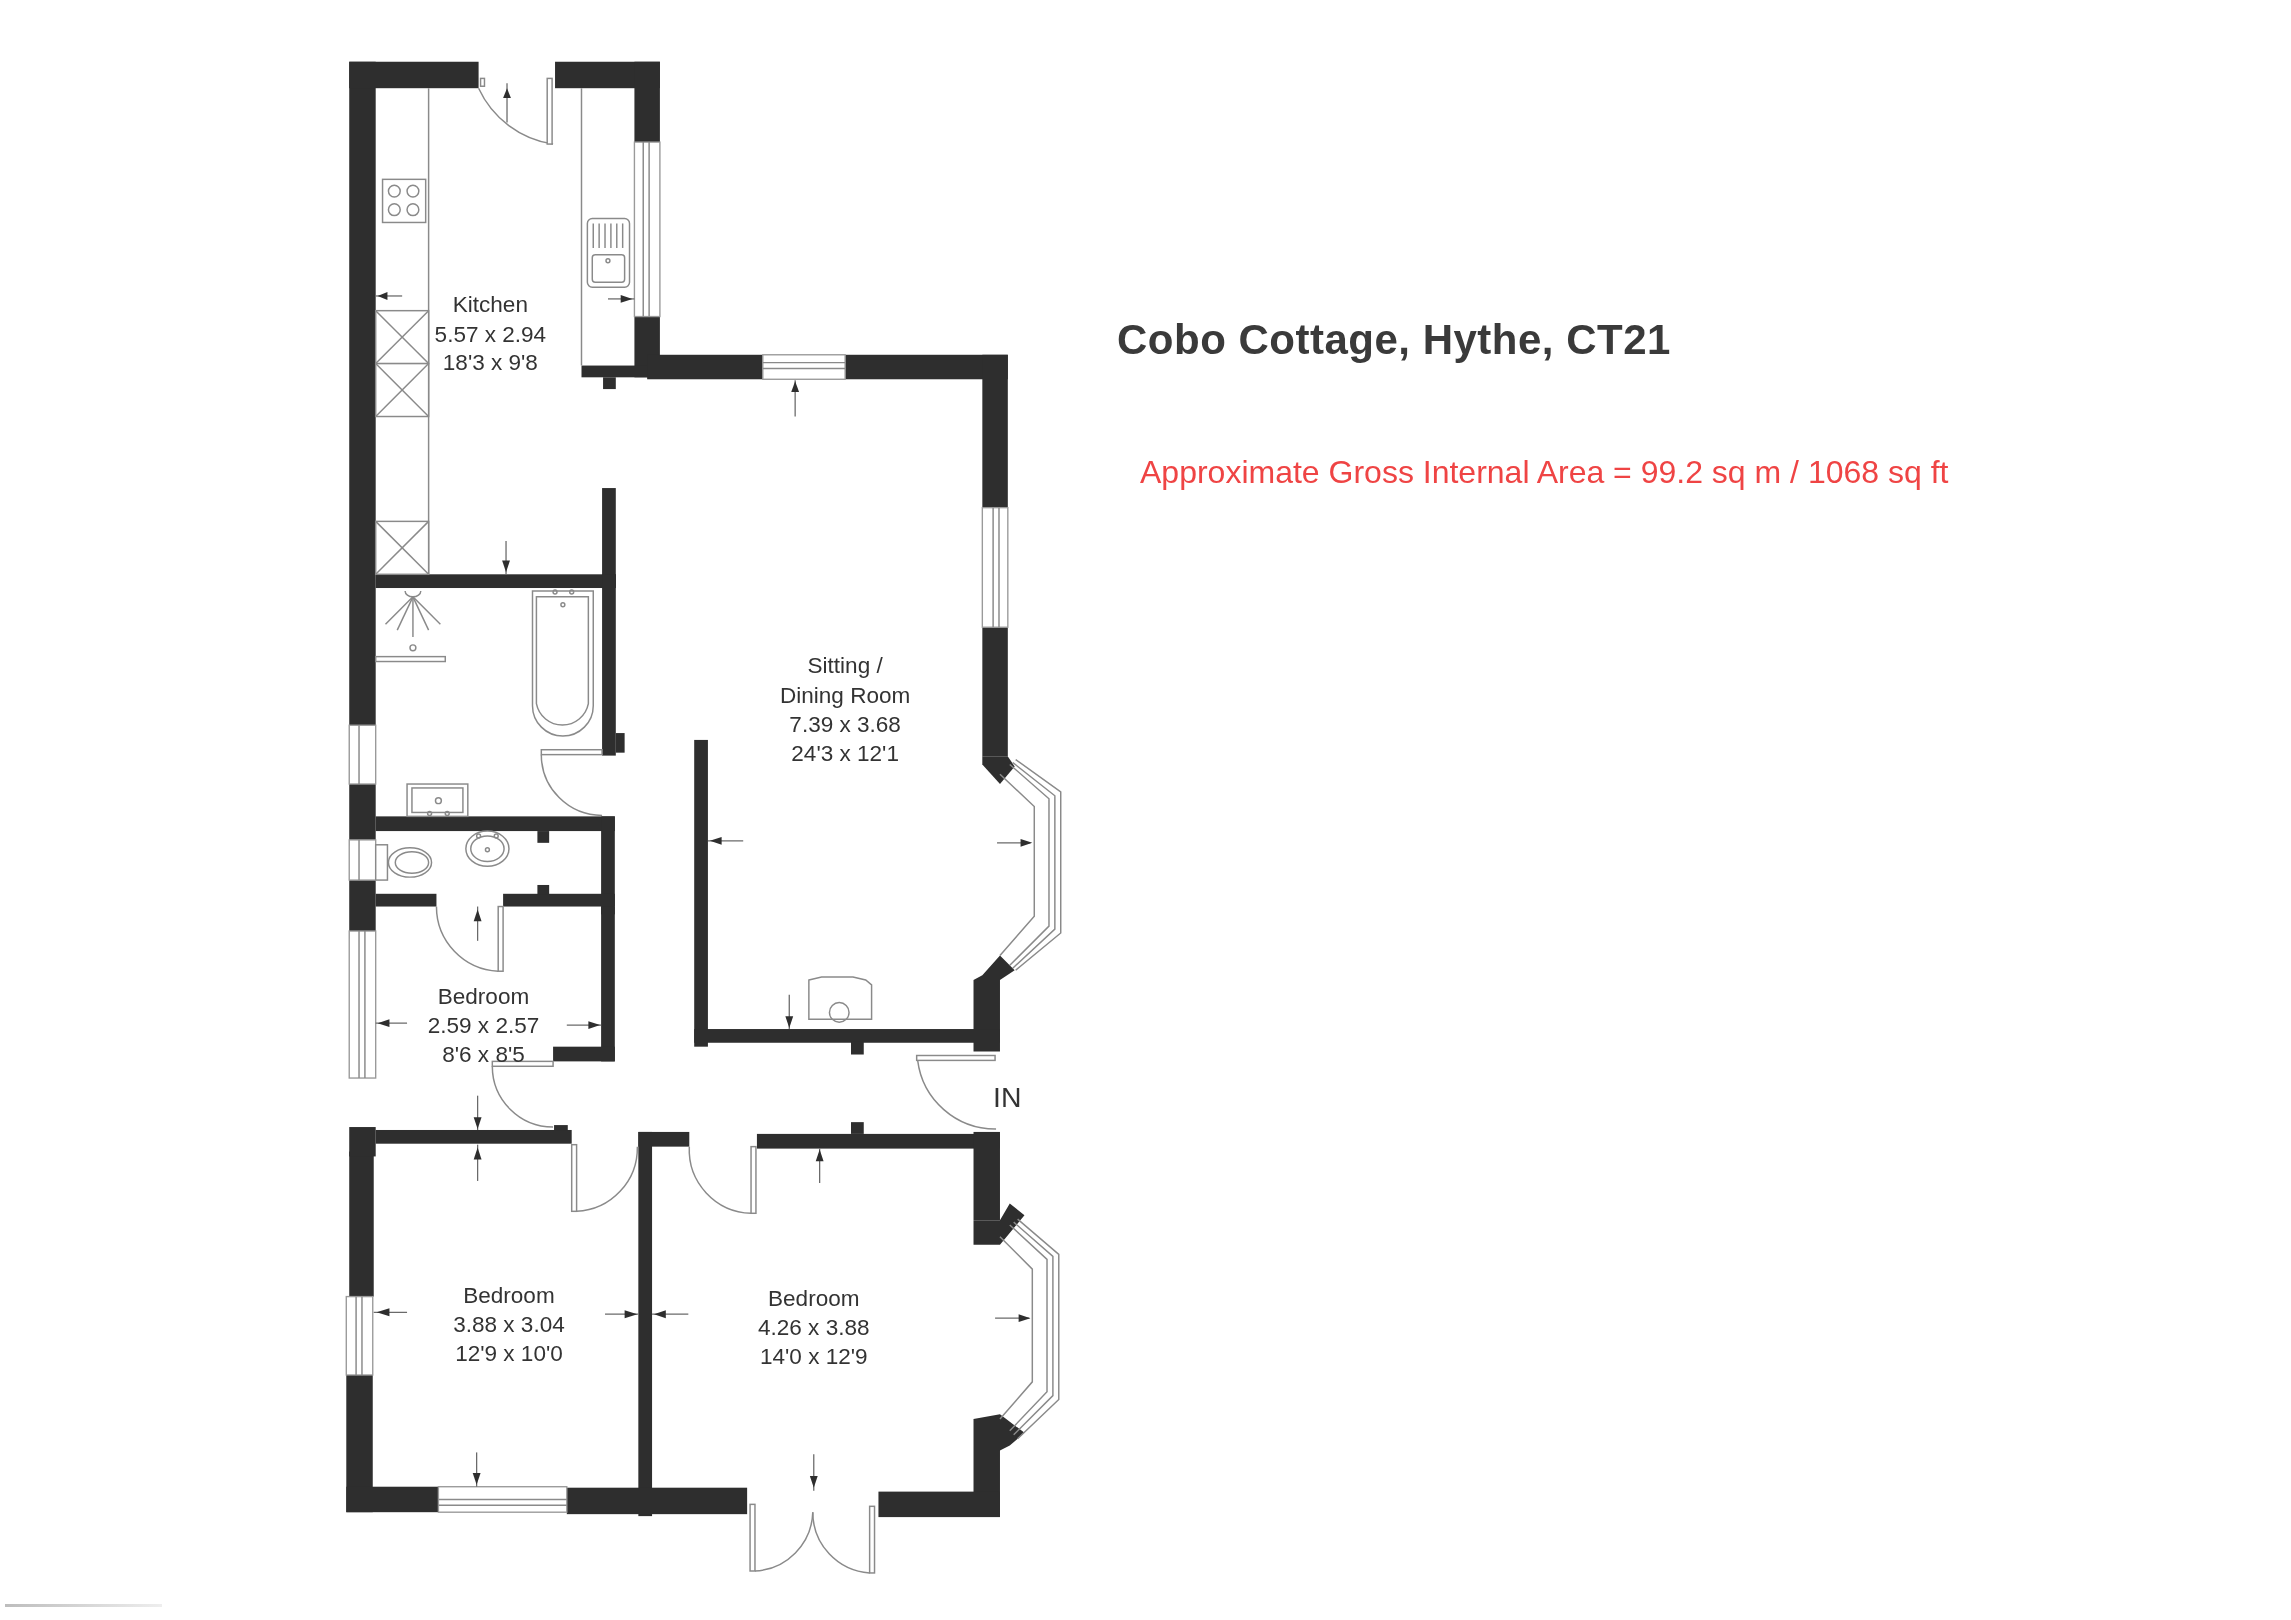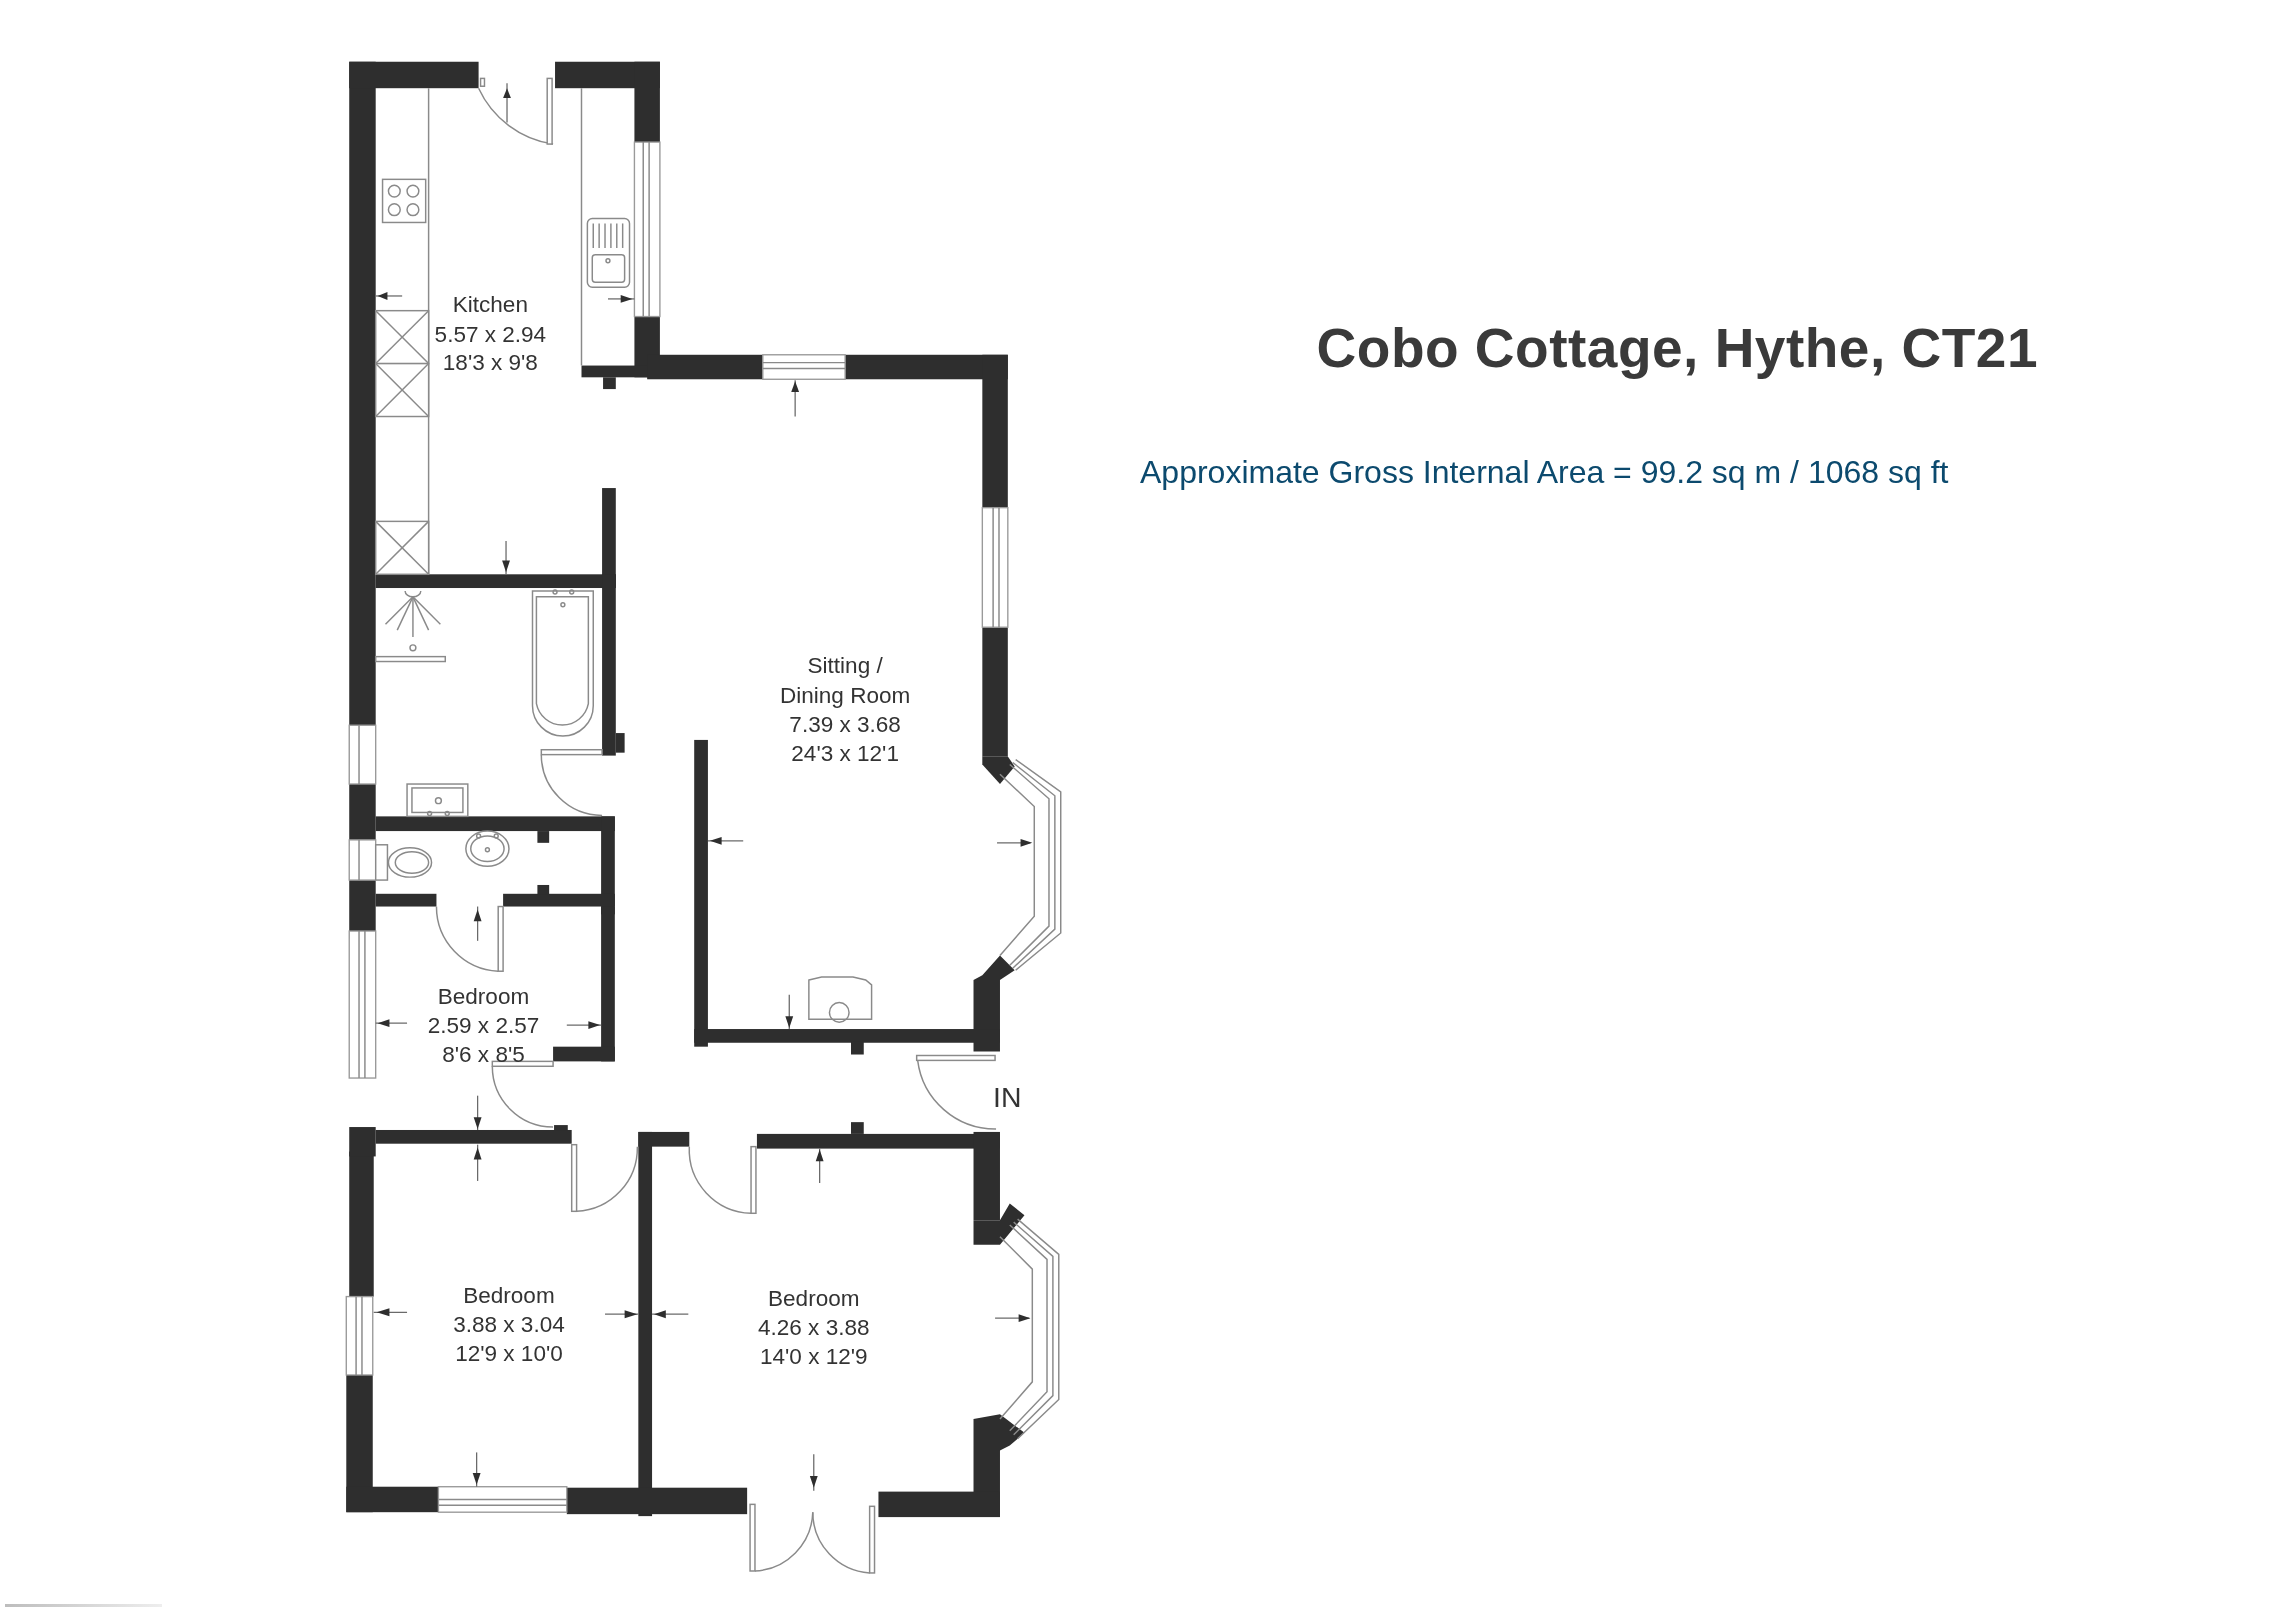--- a/index.html
+++ b/index.html
@@ -5,22 +5,22 @@
   html, body { margin:0; padding:0; background:#ffffff; }
   body { width:2292px; height:1620px; position:relative; overflow:hidden; font-family:"Liberation Sans", sans-serif; }
   #plan { position:absolute; left:0; top:0; }
   .wall { fill:#2e2e2e; }
   .thin { fill:none; stroke:#8a8a8a; stroke-width:1.5; }
   .fix { fill:#fff; stroke:#8a8a8a; stroke-width:1.5; }
   .win { fill:#fff; stroke:#9a9a9a; stroke-width:1.4; }
   .arrow-line { stroke:#6a6a6a; stroke-width:1.3; }
   .arrow-head { fill:#2e2e2e; }
   .room-label { font-family:"Liberation Sans", sans-serif; font-size:23px; fill:#333; text-anchor:middle; }
-  .title { position:absolute; left:1117px; top:316px; width:921px; text-align:right; font-family:"Liberation Sans", sans-serif; font-weight:bold; font-size:55px; color:#3a3a3a; letter-spacing:0.5px; }
-  .subtitle { position:absolute; left:1140px; top:454px; font-family:"Liberation Sans", sans-serif; font-size:32px; color:#0c4a6e; white-space:nowrap;text-align:right; }
+  .title { position:absolute; left:1117px; top:316px; width:921px; text-align:left; font-family:"Liberation Sans", sans-serif; font-weight:bold; font-size:42px; color:#3a3a3a; letter-spacing:0.5px; }
+  .subtitle { position:absolute; left:1140px; top:454px; font-family:"Liberation Sans", sans-serif; font-size:32px; color:#ef4444; white-space:nowrap;text-align:right; }
   .in-label { font-family:"Liberation Sans", sans-serif; font-size:29px; fill:#333; }
   .scan-edge { position:absolute; left:4.9px; top:1604px; width:157px; height:2.9px; background:linear-gradient(90deg,#bdbdbd,#eeeeee); }
 </style>
 </head>
 <body>
 
 <div class="title">Cobo Cottage, Hythe, CT21</div>
 <div class="subtitle">Approximate Gross Internal Area = 99.2 sq m / 1068 sq ft</div>
 <div class="scan-edge"></div>
 

